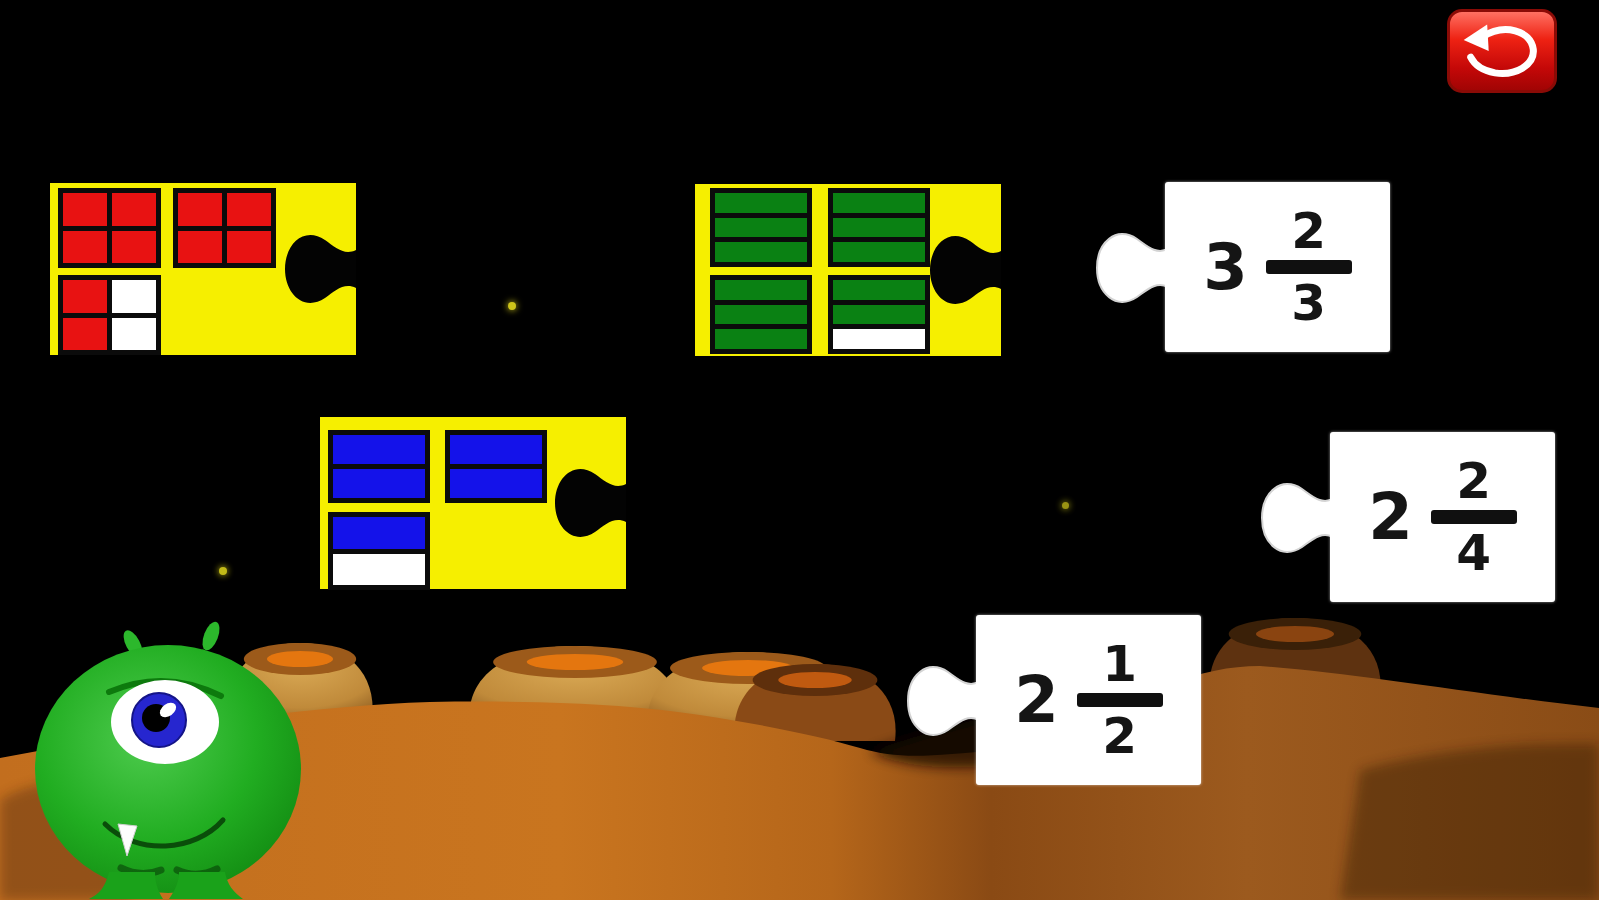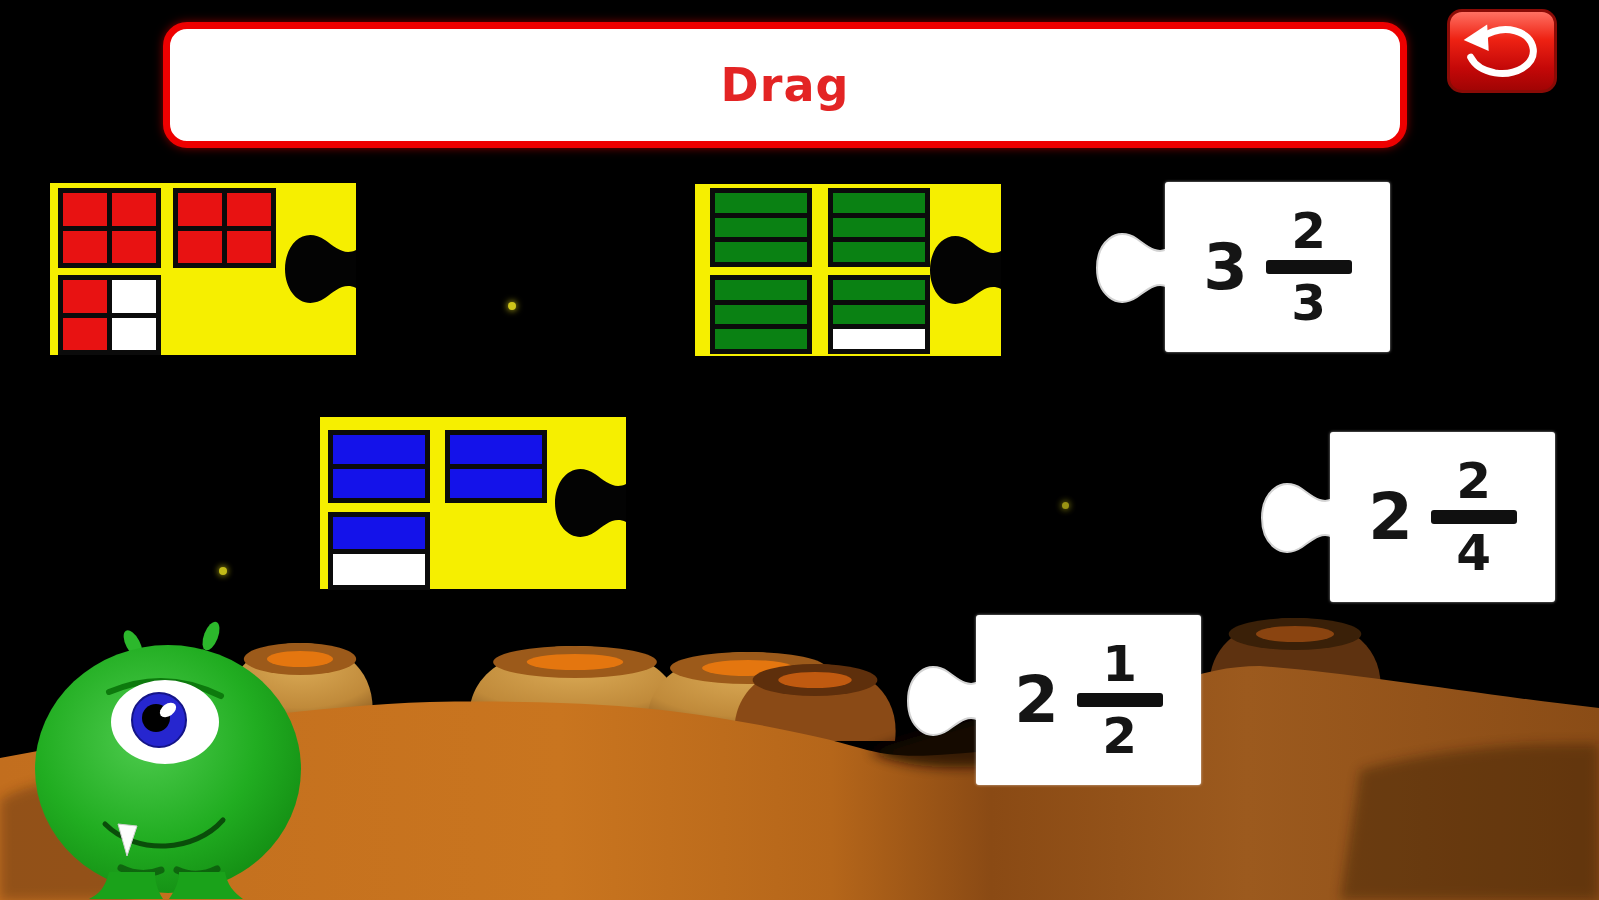--- a/index.html
+++ b/index.html
@@ -148,23 +148,20 @@
     <circle cx="131" cy="146" r="14" fill="#000000"></circle>
     <ellipse cx="143" cy="138" rx="9" ry="6" fill="#ffffff" transform="rotate(-35 143 138)"></ellipse>
     <path d="M80,252 C112,284 170,280 198,248" stroke="#0a4d0a" stroke-width="5" fill="none" stroke-linecap="round"></path>
     <path d="M93,252 L112,254 L102,284 Z" fill="#fdfdfd" stroke="#cfcfcf" stroke-width="1"></path>
     <path d="M96,296 Q116,306 136,298" stroke="#063806" stroke-width="7" fill="none" opacity="0.55" stroke-linecap="round"></path>
     <path d="M152,298 Q172,307 192,297" stroke="#063806" stroke-width="7" fill="none" opacity="0.55" stroke-linecap="round"></path>
     <path d="M84,300 C80,316 74,322 64,327 L138,327 C132,318 130,308 130,300 Z" fill="#1aa21a"></path>
     <path d="M154,300 C154,310 150,318 144,327 L218,327 C208,320 202,312 200,300 Z" fill="#1aa21a"></path>
   </svg>
 
-  <div id="banner">
-    <span class="txt">Drag</span>
-  </div>
 
   <div id="undoBtn">
     <svg width="86" height="66" viewBox="0 0 110 84">
       <path d="M30,24 C58,6 92,16 95,40 C97,60 72,74 46,70 C30,67 20,60 15,50" stroke="#ffffff" stroke-width="9" fill="none" stroke-linecap="round"></path>
       <polygon points="36,8 6,28 38,42" fill="#ffffff"></polygon>
     </svg>
   </div>
 
   <div class="ycard" id="ycard0">
     <div class="blocks">

